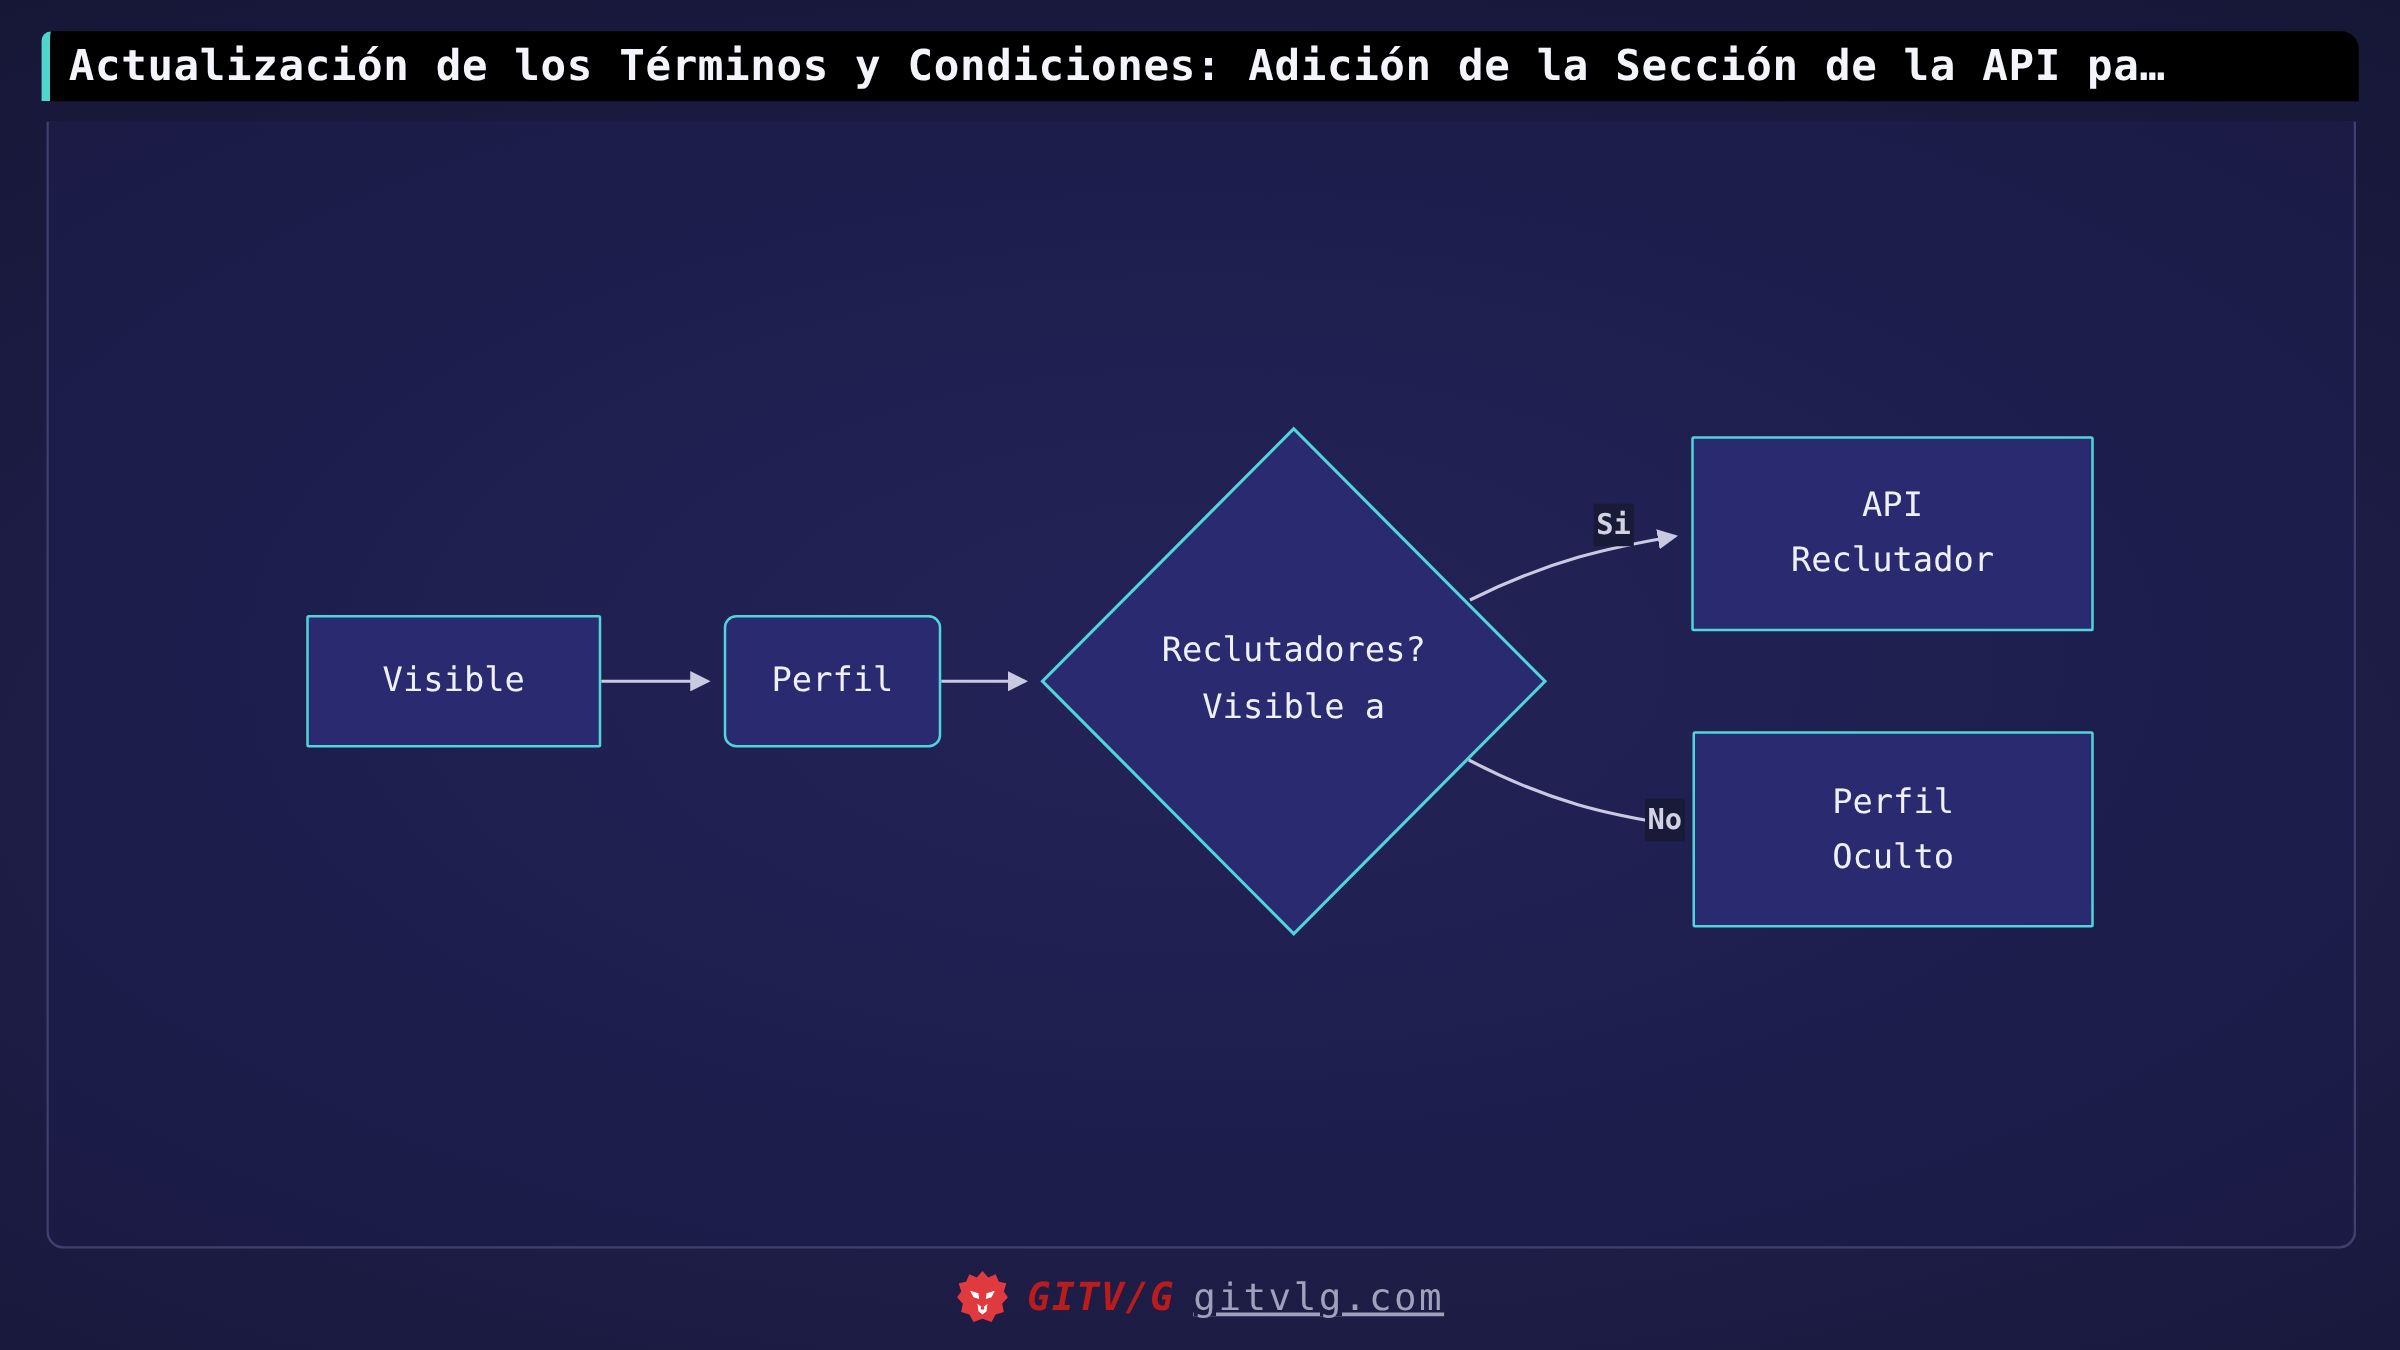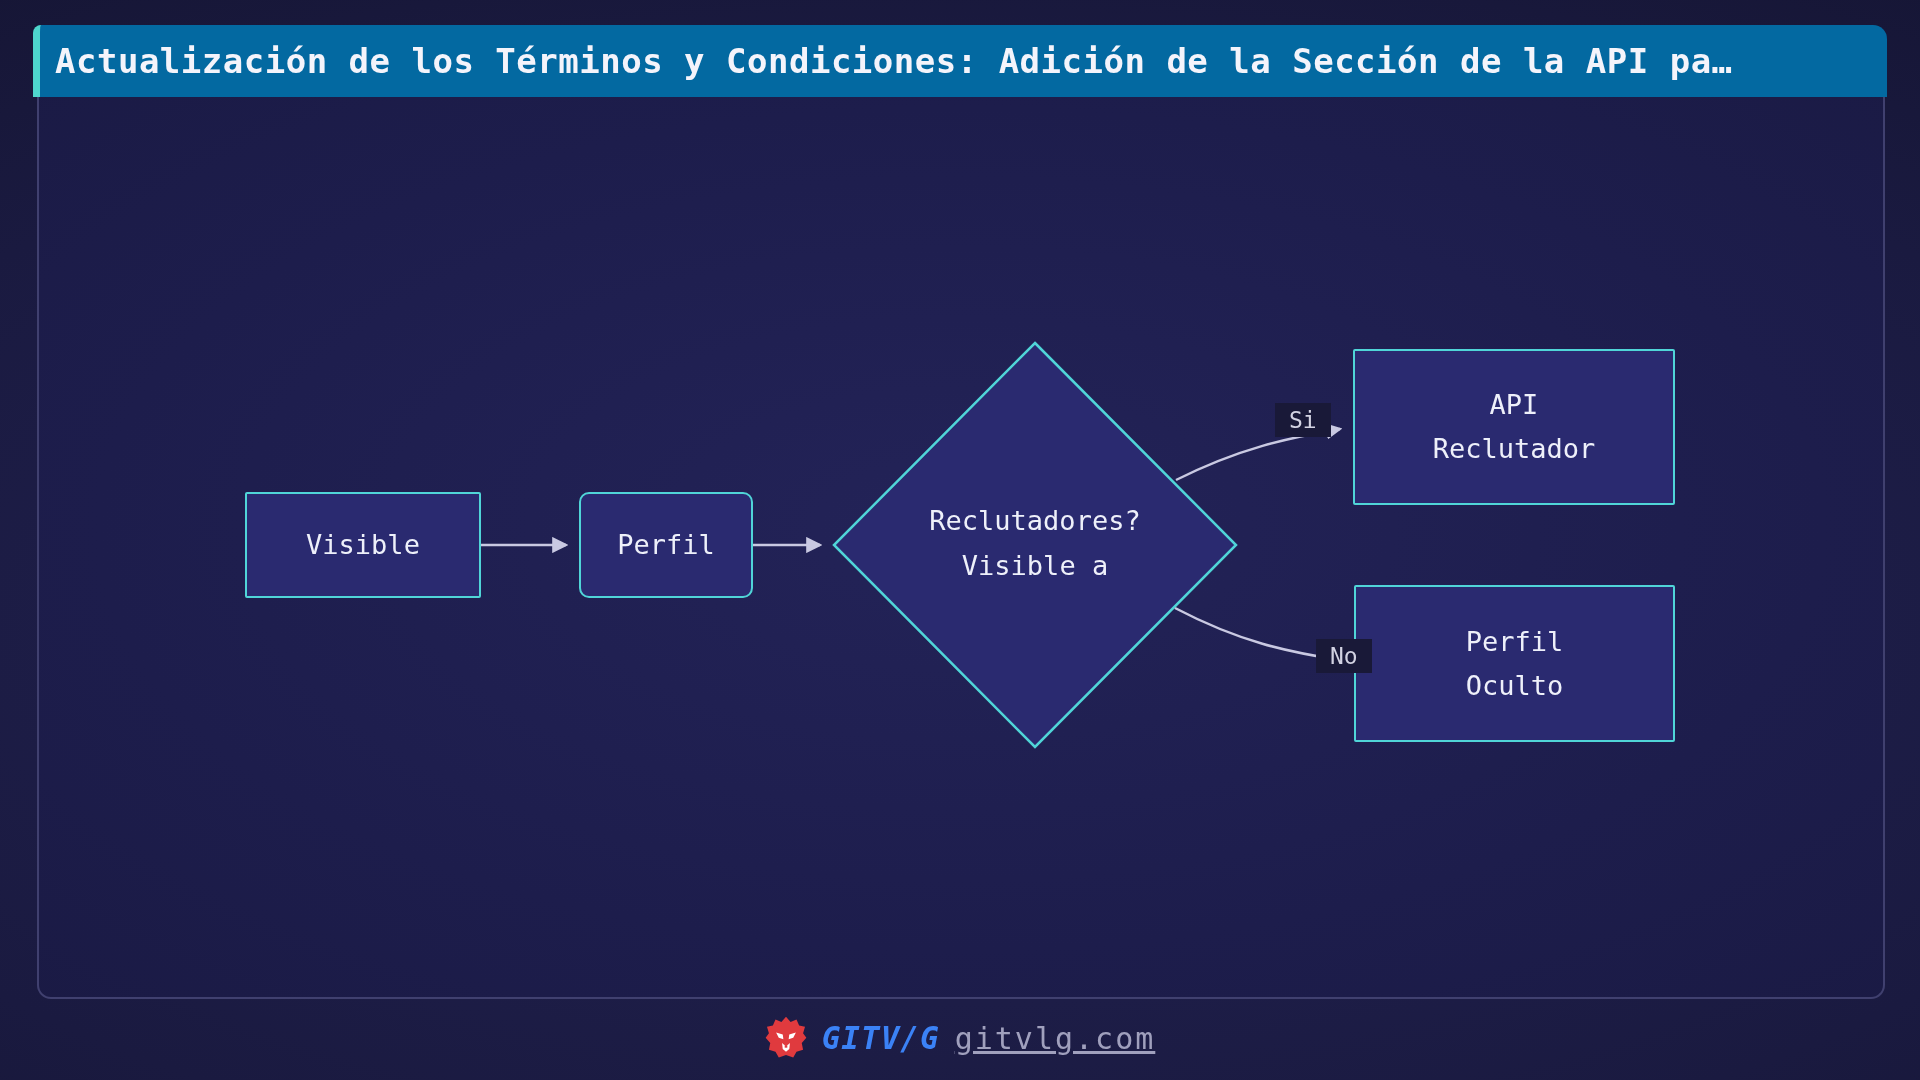--- a/index.html
+++ b/index.html
@@ -5,22 +5,22 @@
   * { margin: 0; padding: 0; box-sizing: border-box; }
   html, body { width: 1920px; height: 1080px; overflow: hidden; }
   body {
     font-family: "DejaVu Sans Mono", "Liberation Mono", monospace;
     background: radial-gradient(120% 95% at 50% 58%, #232355 0%, #1a1a40 55%, #111129 100%);
     position: relative;
   }
 
   
   .title-bar {
-    position: absolute; left: 33px; top: 25px; width: 1854px; height: 72px;
-    background: #0369a1;
+    position: absolute; left: 33px; top: 25px; width: 1854px; height: 56px;
+    background: #000000;
     border-left: 7px solid #4ed6cd;
     border-radius: 8px 14px 0 0;
     display: flex; align-items: center;
     overflow: hidden;
   }
   .title-bar h1 {
     padding-left: 15px;
     font-size: 34px; font-weight: bold; color: #f4f4fb;
     white-space: nowrap; letter-spacing: 0.5px;
   }
@@ -56,33 +56,34 @@
   .decision-label {
     position: absolute; left: 885px; top: 498px; width: 300px;
     color: #eef0fa; font-size: 27px; line-height: 45px; text-align: center;
   }
 
   .edge-label {
     position: absolute;
     background: #191938;
     color: #d2d2e2;
     font-size: 23px; line-height: 34px;
-    padding: 0 14px;
+    padding: 0 2px;
+    font-weight: bold;
   }
   .edge-label-si { left: 1275px; top: 403px; }
   .edge-label-no { left: 1276px; top: 639px; margin-left: 40px; }
 
   
   .footer {
     position: absolute; left: 0; top: 1009px; width: 1920px; height: 58px;
     display: flex; align-items: center; justify-content: center; gap: 15px;
   }
   .brand-name {
     font-size: 31px; font-weight: bold; font-style: italic;
-    color: #3b82f6; letter-spacing: 1px;
+    color: #b91c1c; letter-spacing: 1px;
   }
   .brand-site { font-size: 30px; color: #a0a0bd; letter-spacing: 2px; text-decoration: underline; }
 </style>
 </head>
 <body>
 
 <header class="title-bar">
   <h1>Actualización de los Términos y Condiciones: Adición de la Sección de la API pa…</h1>
 </header>
 

